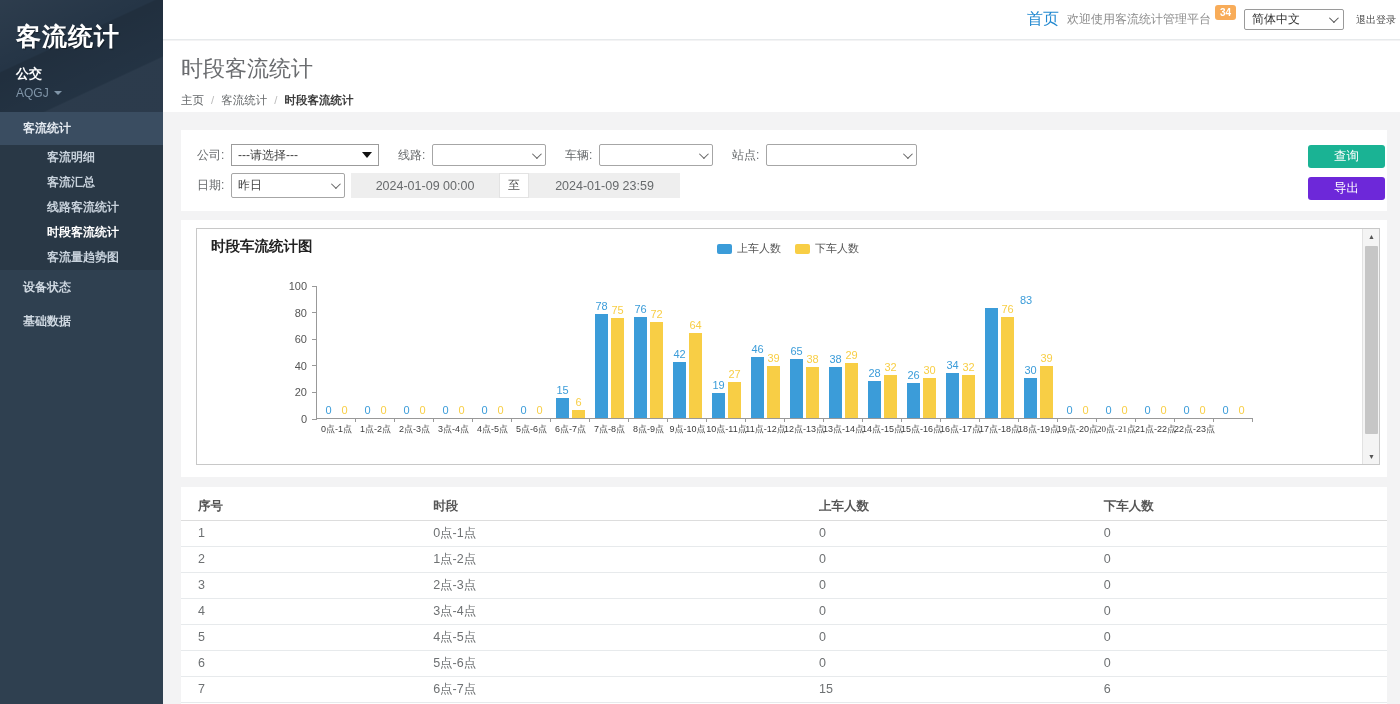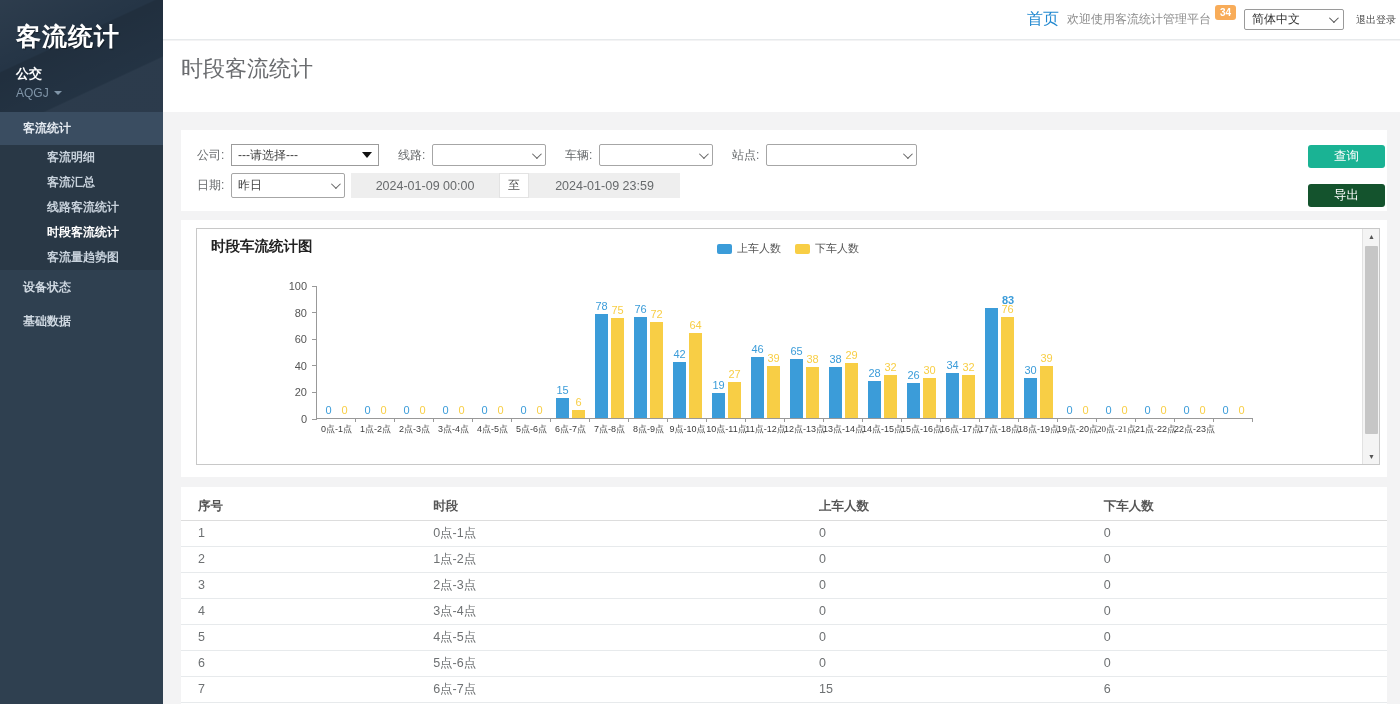--- a/index.html
+++ b/index.html
@@ -98,21 +98,21 @@
     display: inline-flex; align-items: center; justify-content: center; cursor: pointer;
   }
   .date-input.to { width: 151px; }
   .to-cell {
     width: 30px; background: #fff; border: 1px solid #e3e3e3; font-size: 12px; color: #555;
     display: inline-flex; align-items: center; justify-content: center;
   }
   .btn { position: absolute; right: 2px; width: 77px; height: 23px; border: none; border-radius: 3px;
     color: #fff; font-size: 12.5px; cursor: pointer; font-family: inherit; }
   .btn-search { top: 15px; background: #1ab394; }
-  .btn-export { top: 54px; background: #14532d; }
+  .btn-export { top: 47px; background: #6d28d9; }
 
   
   .chart-panel { margin-top: 9px; height: 257px; padding: 8px 7px 12px 15px; }
   .chart-box { position: relative; width: 100%; height: 237px; border: 1px solid #c8c8c8; background: #fff; overflow: hidden; }
   .chart-title { position: absolute; left: 14px; top: 8px; font-size: 14.5px; font-weight: bold; color: #222; }
   .chart-legend { position: absolute; top: 12px; left: 50%; transform: translateX(-50%); display: flex; gap: 14px; }
   .legend-item { display: inline-flex; align-items: center; gap: 5px; font-size: 11px; color: #555; cursor: pointer; }
   .swatch { display: inline-block; width: 15px; height: 10px; border-radius: 2px; }
 
   .plot { position: absolute; left: 119px; top: 57px; width: 936px; height: 133px;
@@ -164,20 +164,21 @@
   <span class="badge">34</span>
   <span class="lang-select">
       <span>简体中文</span>
       <span class="chev"></span>
     </span>
   <span class="logout">退出登录</span>
 </header>
 
 <div class="page-heading">
   <h1 class="page-title">时段客流统计</h1>
+  <div class="breadcrumb"><span class="bc-item">主页</span><span class="bc-sep">/</span><span class="bc-item">客流统计</span><span class="bc-sep">/</span><span class="bc-item last">时段客流统计</span></div>
 </div>
 
 <main class="content">
 
   <section class="panel filter-panel">
     <div class="frow">
       <span class="flabel">公司:</span>
       <span class="sel sel-company">
           <span>---请选择---</span>
           <span class="arrow-solid"></span>
@@ -337,21 +338,21 @@
           <div class="bar-val" style="left: 612.5px; bottom: 42px; color: rgb(248, 206, 69);">30</div>
           <div class="xlab" style="left: 604.5px;">15点-16点</div>
           <div class="xmark" style="left: 662px;"></div>
           <div class="bar" style="left: 629px; height: 45px; background: rgb(59, 156, 217);"></div>
           <div class="bar-val" style="left: 635.5px; bottom: 47px; color: rgb(59, 156, 217);">34</div>
           <div class="bar" style="left: 645px; height: 43px; background: rgb(248, 206, 69);"></div>
           <div class="bar-val" style="left: 651.5px; bottom: 45px; color: rgb(248, 206, 69);">32</div>
           <div class="xlab" style="left: 643.5px;">16点-17点</div>
           <div class="xmark" style="left: 701px;"></div>
           <div class="bar" style="left: 668px; height: 110px; background: rgb(59, 156, 217);"></div>
-          <div class="bar-val" style="left: 691px; bottom: 112px; color: rgb(59, 156, 217); font-weight: bold;">83</div>
+          <div class="bar-val" style="left: 709px; bottom: 112px; color: rgb(59, 156, 217);">83</div>
           <div class="bar" style="left: 684px; height: 101px; background: rgb(248, 206, 69);"></div>
           <div class="bar-val" style="left: 690.5px; bottom: 103px; color: rgb(248, 206, 69);">76</div>
           <div class="xlab" style="left: 682.5px;">17点-18点</div>
           <div class="xmark" style="left: 740px;"></div>
           <div class="bar" style="left: 707px; height: 40px; background: rgb(59, 156, 217);"></div>
           <div class="bar-val" style="left: 713.5px; bottom: 42px; color: rgb(59, 156, 217);">30</div>
           <div class="bar" style="left: 723px; height: 52px; background: rgb(248, 206, 69);"></div>
           <div class="bar-val" style="left: 729.5px; bottom: 54px; color: rgb(248, 206, 69);">39</div>
           <div class="xlab" style="left: 721.5px;">18点-19点</div>
           <div class="xmark" style="left: 779px;"></div>

